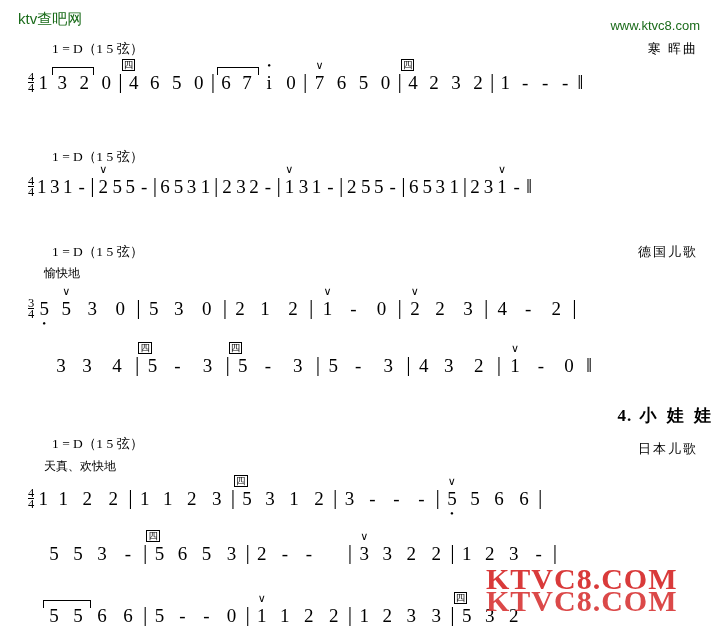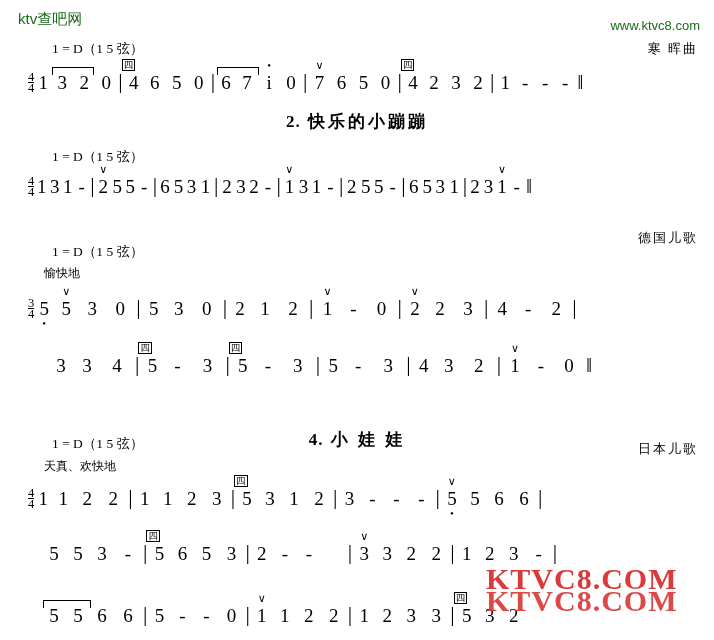--- a/index.html
+++ b/index.html
@@ -215,24 +215,20 @@
       <span class="note" style="width:22px">2</span>
       <span class="bar">|</span>
       <span class="note" style="width:20px">1</span>
       <span class="note" style="width:20px">-</span>
       <span class="note" style="width:20px">-</span>
       <span class="note" style="width:20px">-</span>
       <span class="endbar">‖</span>
     </div>
   </div>
 
-  <div class="song-title" style="top:110px;">
-    <span class="num">2.</span>
-    <span>快乐的小蹦蹦</span>
-  </div>
   <div class="key-line" style="left:52px; top:148px;">1 = D（1  5 弦）</div>
 
   <div class="staff" style="top:166px;">
     <div class="row">
       <span class="ts">
         <span class="t">4</span>
         <span class="b">4</span>
       </span>
       <span class="note" style="width:13px">1</span>
       <span class="note" style="width:13px">3</span>
@@ -271,21 +267,21 @@
       <span class="bar">|</span>
       <span class="note" style="width:14px">2</span>
       <span class="note" style="width:13px">3</span>
       <span class="note" style="width:14px">1<span class="above">∨</span></span>
       <span class="note" style="width:15px">-</span>
       <span class="endbar">‖</span>
     </div>
   </div>
 
   <div class="key-line" style="left:52px; top:243px;">1 = D（1  5 弦）</div>
-  <div class="composer" style="top:229px;text-align:center;">德国儿歌</div>
+  <div class="composer" style="top:243px;text-align:center;">德国儿歌</div>
   <div class="expr" style="left:44px; top:265px;">愉快地</div>
 
   <div class="staff" style="top:288px;">
     <div class="row">
       <span class="ts">
         <span class="t">3</span>
         <span class="b">4</span>
       </span>
       <span class="note" style="width:18px">5<span class="dot-under">•</span></span>
       <span class="note" style="width:26px">5<span class="above">∨</span></span>
@@ -338,21 +334,21 @@
       <span class="note" style="width:26px">3</span>
       <span class="note" style="width:34px">2</span>
       <span class="bar">|</span>
       <span class="note" style="width:26px">1<span class="above">∨</span></span>
       <span class="note" style="width:26px">-</span>
       <span class="note" style="width:30px">0</span>
       <span class="endbar">‖</span>
     </div>
   </div>
 
-  <div class="song-title" style="top:428px;">
+  <div class="song-title" style="top:404px;text-align:right;">
     <span class="num">4.</span>
     <span>小  娃  娃</span>
   </div>
   <div class="key-line" style="left:52px; top:435px;">1 = D（1  5 弦）</div>
   <div class="composer" style="top:440px;">日本儿歌</div>
   <div class="expr" style="left:44px; top:458px;">天真、欢快地</div>
 
   <div class="staff" style="top:478px;">
     <div class="row">
       <span class="ts">

